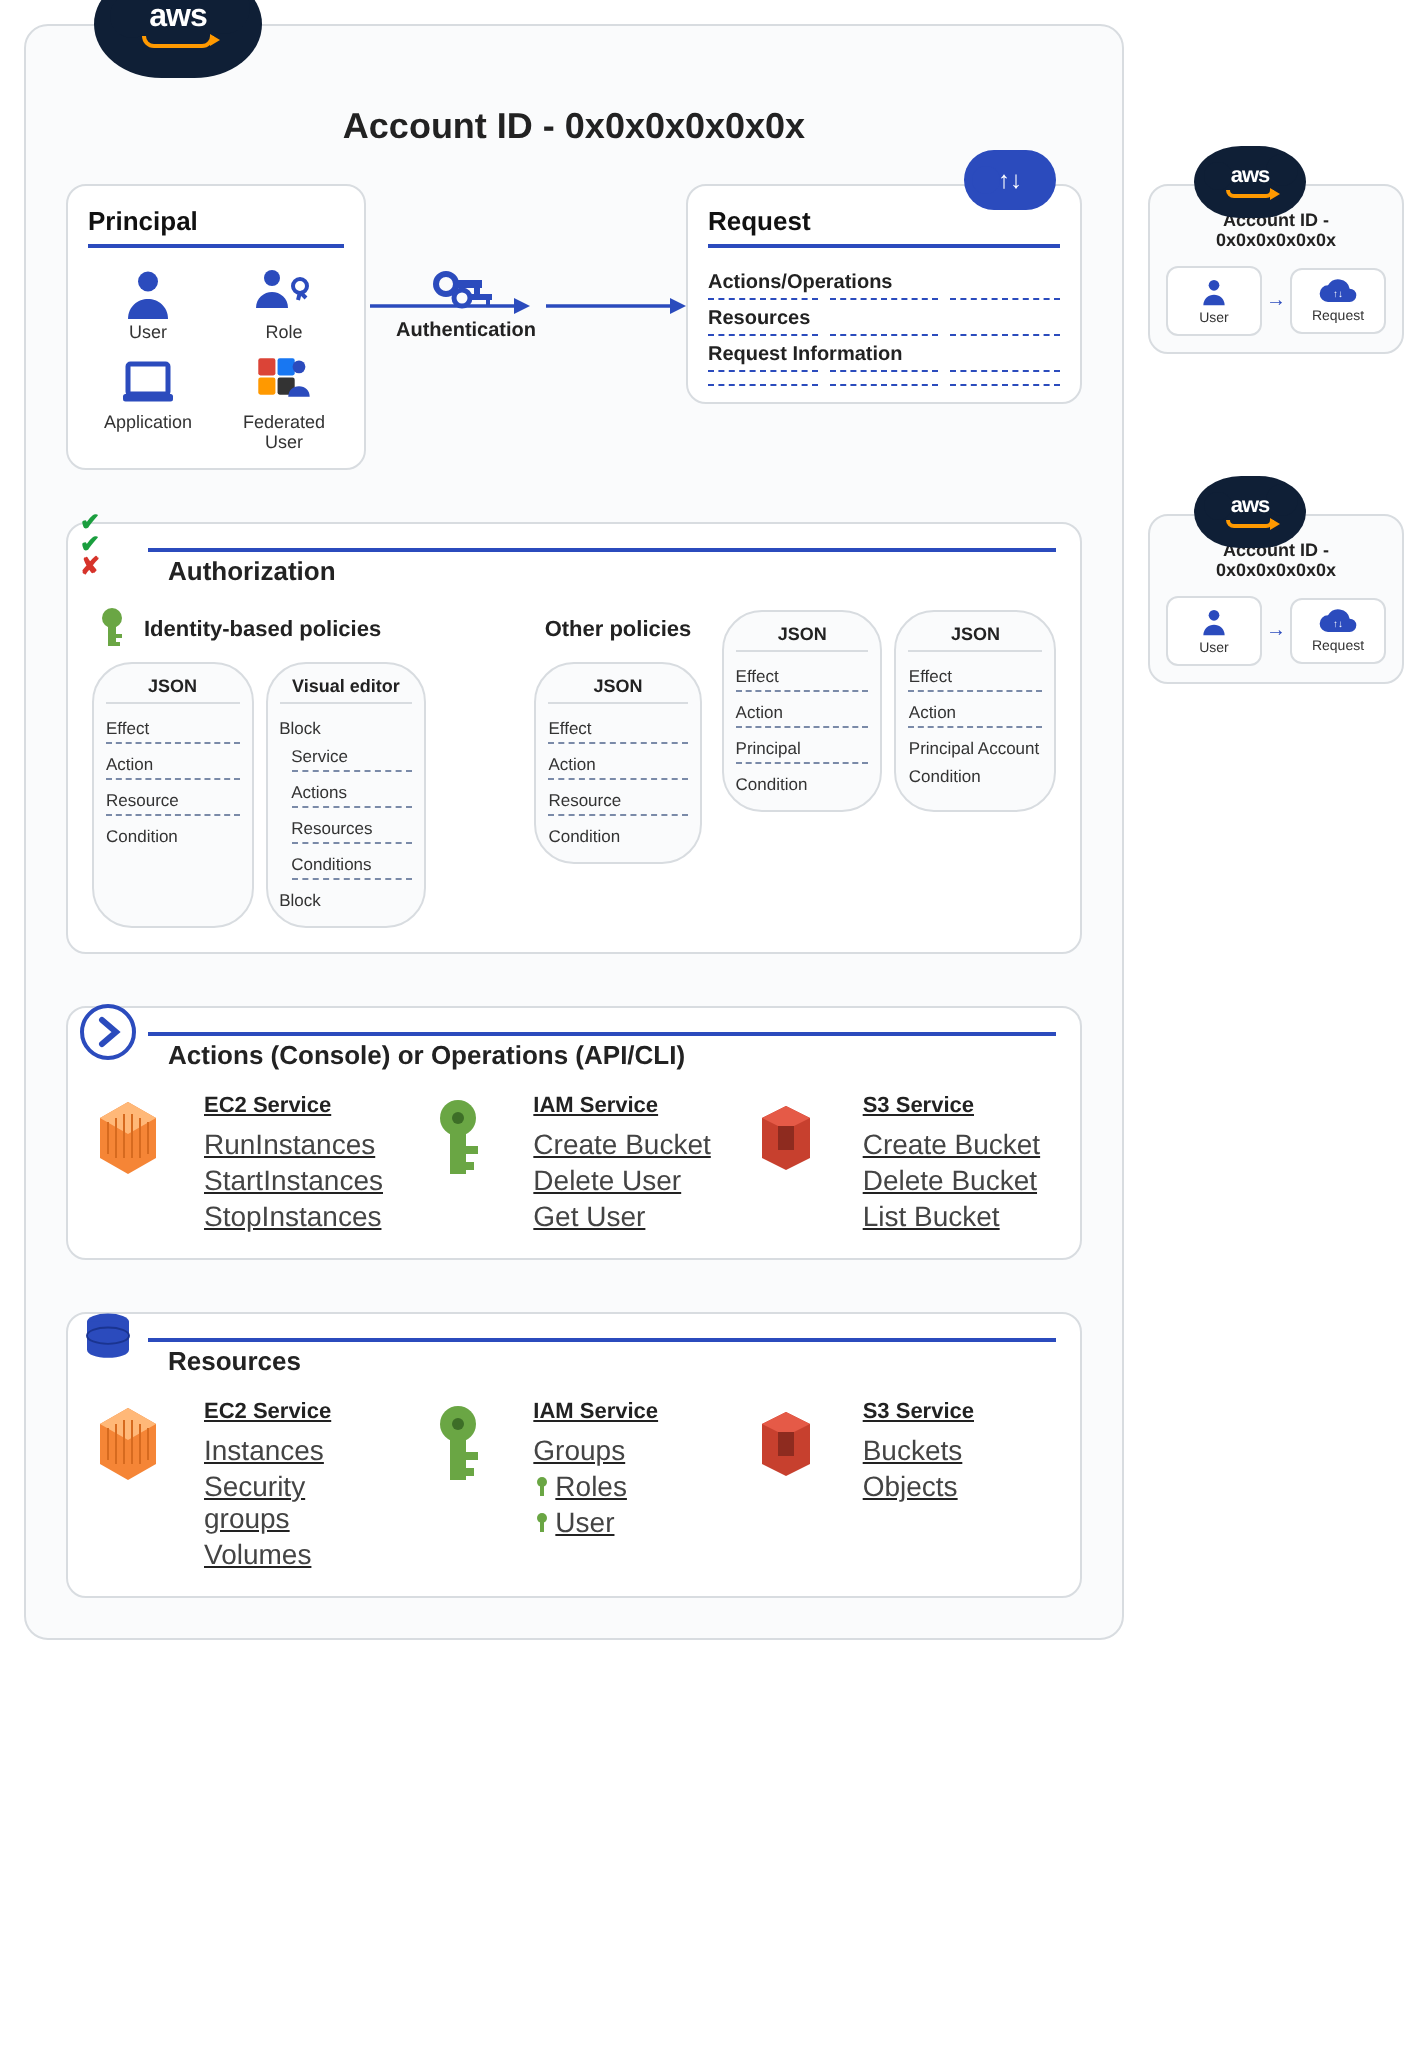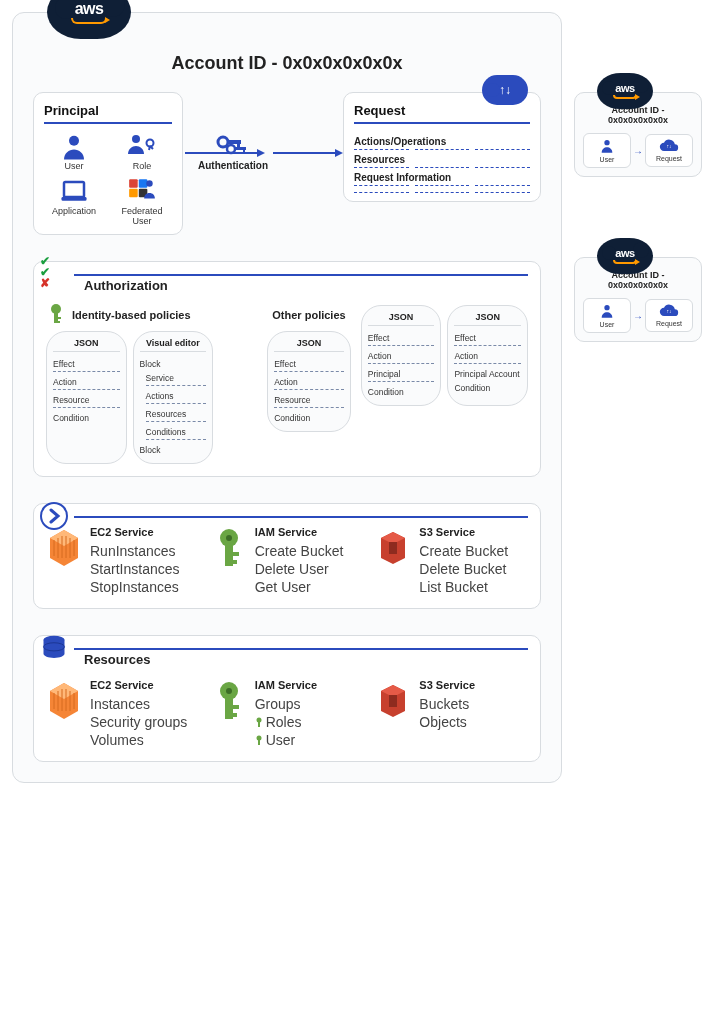--- a/index.html
+++ b/index.html
@@ -58,21 +58,21 @@
 .policy-group { flex:1; }
 .policy-group-title { font-size: 11px; font-weight:700; margin-bottom:6px; text-align:left; padding-left: 26px; position:relative; min-height:20px; display:flex; align-items:center; }
 .policy-group-title .pico { position:absolute; left:0; top:-2px; }
 .policy-boxes { display:flex; gap:6px; }
 .pbox { flex:1; border:1px solid #d8dce0; border-radius:20px; padding:6px; background:#fafbfc; }
 .pbox-title { font-size:9px; font-weight:700; text-align:center; border-bottom:1px solid #d8dce0; padding-bottom:3px; margin-bottom:5px; }
 .pfield { font-size: 8.5px; color:#333; padding: 2px 0; }
 .pdash { border-bottom:1px dashed #7a8aa8; margin-bottom:3px; }
 
 .svc-row { display:flex; gap:12px; margin-top:8px; }
-.svc { flex:1; display:flex; gap:8px; align-items:flex-start; }
+.svc { flex:1; display:flex; gap:20px; align-items:flex-start;text-decoration:underline; }
 .svc-icon { width:36px; height:44px; flex-shrink:0; }
 .svc-body { flex:1; }
 .svc-title { font-weight:700; font-size:11px; margin-bottom:4px; }
 .svc-item { font-size:14px; color:#444; padding:1px 0; display:flex; align-items:center; gap:3px; }
 
 
 .mini-panel { border:1px solid #d8dce0; border-radius:10px; padding: 10px 8px 8px; background:#fafbfc; position:relative; }
 .mini-row { display:flex; align-items:center; justify-content:space-around; gap:2px; }
 .mini-box { border:1px solid #d8dce0; border-radius:6px; padding:4px 3px; text-align:center; background:#fff; flex:1; }
 .mini-box .lbl { font-size:7px; color:#333; margin-top:2px; }
@@ -290,20 +290,21 @@
     </div>
 
     <div class="section">
       <div class="section-icon">
             <svg width="30" height="30">
               <circle cx="15" cy="15" r="13" fill="#fff" stroke="#2b4bbd" stroke-width="2"></circle>
               <path d="M12 9l7 6-7 6" fill="none" stroke="#2b4bbd" stroke-width="3" stroke-linecap="round"></path>
             </svg>
           </div>
       <div class="section-hdr-line"></div>
+      <div class="section-title">Actions (Console) or Operations (API/CLI)</div>
       <div class="svc-row">
         <div class="svc">
           <div class="svc-icon">
                 <svg viewBox="0 0 36 44">
                   <path d="M4 12 L18 4 L32 12 L32 32 L18 40 L4 32 Z" fill="#f58536"></path>
                   <path d="M18 4 L32 12 L18 20 L4 12 Z" fill="#ffb878"></path>
                   <path d="M8 14v16M12 12v20M16 10v22M20 10v22M24 12v20M28 14v16" stroke="#d66a1f" stroke-width="1"></path>
                 </svg>
               </div>
           <div class="svc-body">

